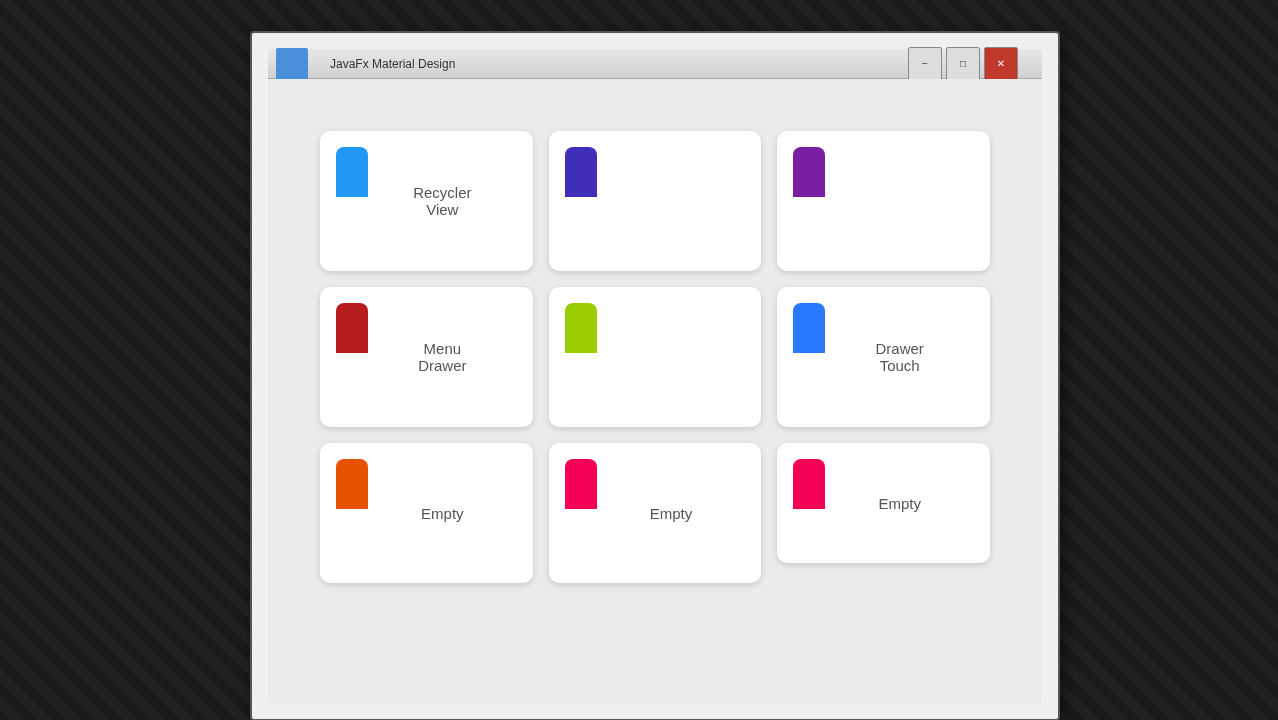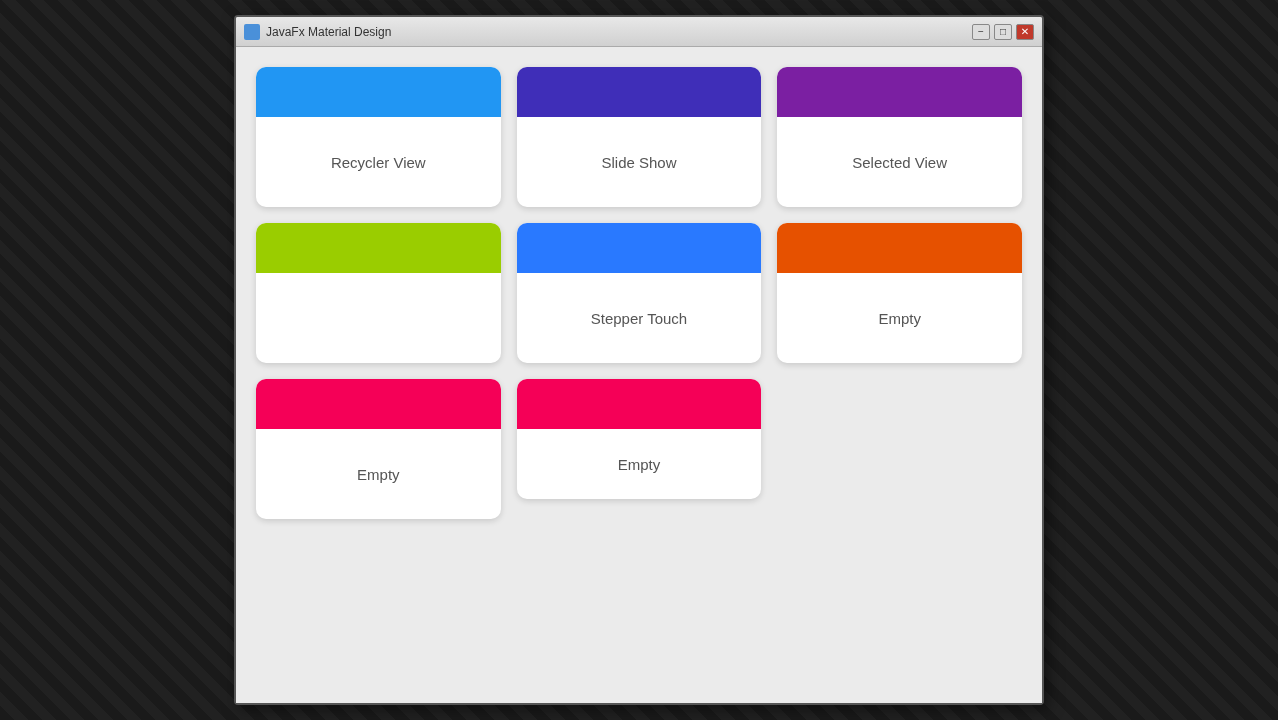--- a/index.html
+++ b/index.html
@@ -1,15 +1,15 @@
 <!DOCTYPE html>
 <html><head>
   <meta charset="utf-8">
   <style>
-    * { margin: 0; padding: 0; box-sizing: border-box; }
+    * { margin: 0; padding: 16px; box-sizing: border-box; }
     body {
       background: #1a1a1a;
       background-image: repeating-linear-gradient(
         45deg,
         transparent,
         transparent 10px,
         rgba(255,255,255,0.03) 10px,
         rgba(255,255,255,0.03) 20px
       );
       width: 1278px;
@@ -110,21 +110,21 @@
     }
 
     .card {
       background: white;
       border-radius: 10px;
       box-shadow: 0 2px 6px rgba(0,0,0,0.15);
       overflow: hidden;
       cursor: pointer;
       min-height: 140px;
       display: flex;
-      flex-direction: column;
+      flex-direction: row;
     }
 
     .card-header {
       height: 50px;
       border-radius: 8px 8px 0 0;
       flex-shrink: 0;
     }
 
     .card-body {
       flex: 1;
@@ -161,37 +161,37 @@
     <div class="scroll-area">
       <div class="grid" id="card-grid">
       <div class="card">
             <div class="card-header" style="background: rgb(33, 150, 243);"></div>
             <div class="card-body">
               <span class="card-label">Recycler View</span>
             </div>
           </div>
           <div class="card">
             <div class="card-header" style="background: rgb(63, 46, 184);"></div>
-            <div class="card-body">
-              <span class="card-label">Slide Show</span>
-            </div>
           </div>
           <div class="card">
             <div class="card-header" style="background: rgb(123, 31, 162);"></div>
-            <div class="card-body">
-              <span class="card-label">Selected View</span>
+          </div>
+          <div class="card">
+            <div class="card-header" style="background: rgb(183, 28, 28);"></div>
+            <div class="card-body">
+              <span class="card-label">Menu Drawer</span>
             </div>
           </div>
           <div class="card">
             <div class="card-header" style="background: rgb(154, 205, 0);"></div>
           </div>
           <div class="card">
             <div class="card-header" style="background: rgb(41, 121, 255);"></div>
             <div class="card-body">
-              <span class="card-label">Stepper Touch</span>
+              <span class="card-label">Drawer Touch</span>
             </div>
           </div>
           <div class="card">
             <div class="card-header" style="background: rgb(230, 81, 0);"></div>
             <div class="card-body">
               <span class="card-label">Empty</span>
             </div>
           </div>
           <div class="card">
             <div class="card-header" style="background: rgb(245, 0, 87);"></div>

